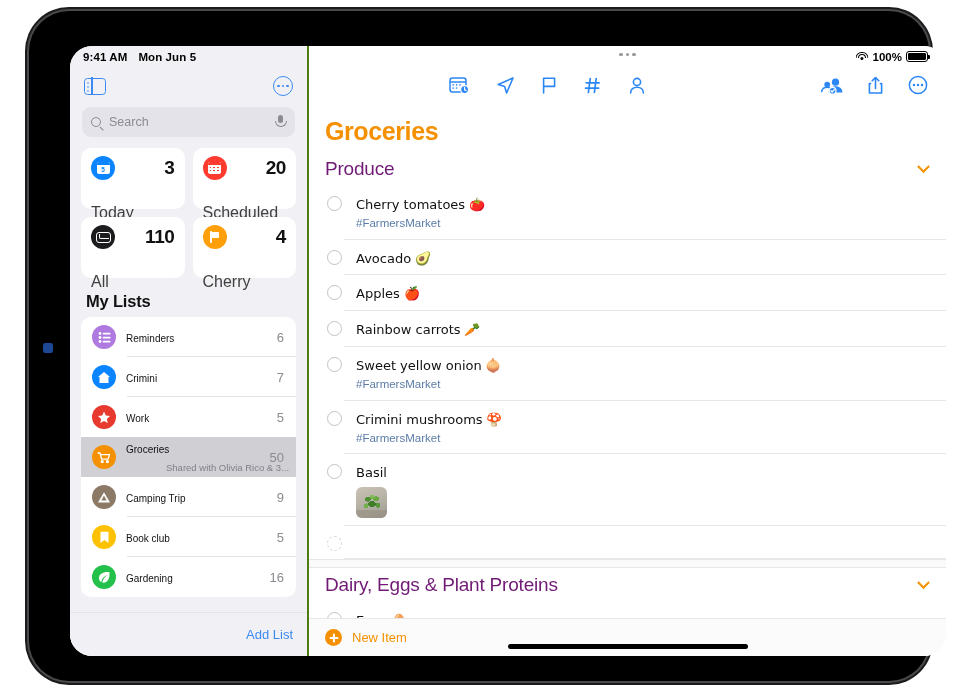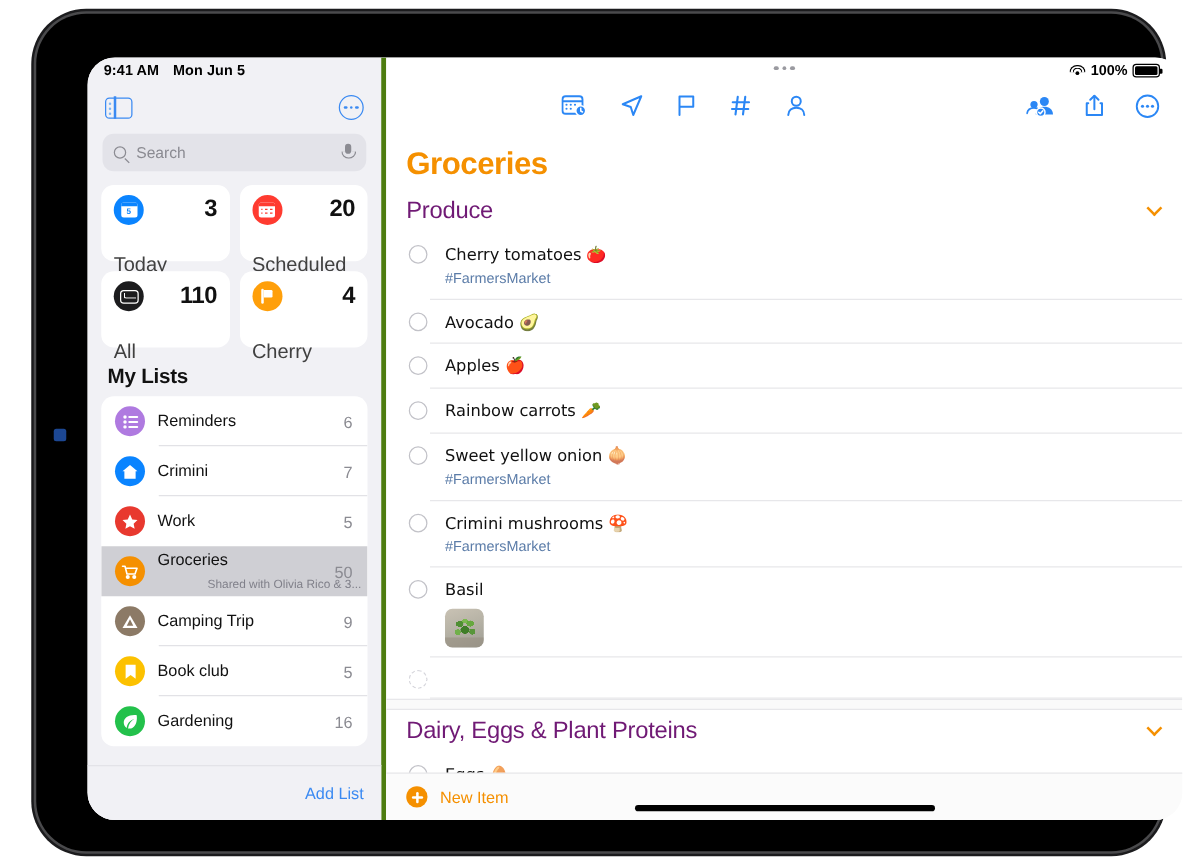--- a/index.html
+++ b/index.html
@@ -34,21 +34,21 @@
     border-radius: 22px;
     overflow: hidden;
     background: #ffffff;
     display: flex;
   }
 
   
   #sidebar {
     width: 239px; height: 100%;
     background: #f1f1f5;
-    border-right: 4px solid #4d7c0f;
+    border-right: 2px solid #4d7c0f;
     display: flex; flex-direction: column;
     position: relative;
   }
   .sb-statusbar {
     height: 21px;
     display: flex; align-items: center;
     padding: 0 0 0 13px;
     font-size: 11.5px; font-weight: bold; color: #000;
     letter-spacing: .1px;
   }
@@ -214,21 +214,21 @@
     height: 1px; background: #e2e2e6;
   }
   .list-row:last-child .sep, .list-row.selected .sep, .list-row.before-sel .sep { display: none; }
   .list-icon {
     width: 24px; height: 24px; border-radius: 50%;
     flex: none; margin-right: 10px;
     display: flex; align-items: center; justify-content: center;
     color: #fff; font-size: 13px; line-height: 1;
   }
   .list-text { flex: 1; min-width: 0; }
-  .list-name { font-size: 13px; color: #111; line-height: 1.15; }
+  .list-name { font-size: 10px; color: #111; line-height: 1.15; }
   .list-sub { font-size: 9.5px; color: #80808a; line-height: 1.2; margin-top: 1px; white-space: nowrap; overflow: hidden; text-overflow: ellipsis; max-width: 150px; margin-left: 40px;}
   .list-count { font-size: 13px; color: #8b8b92; flex: none; }
 
   .sb-footer {
     margin-top: auto;
     height: 44px;
     display: flex; align-items: center; justify-content: flex-end;
     padding-right: 14px;
     background: #f1f1f5;
     border-top: 1px solid #e3e3e8;

